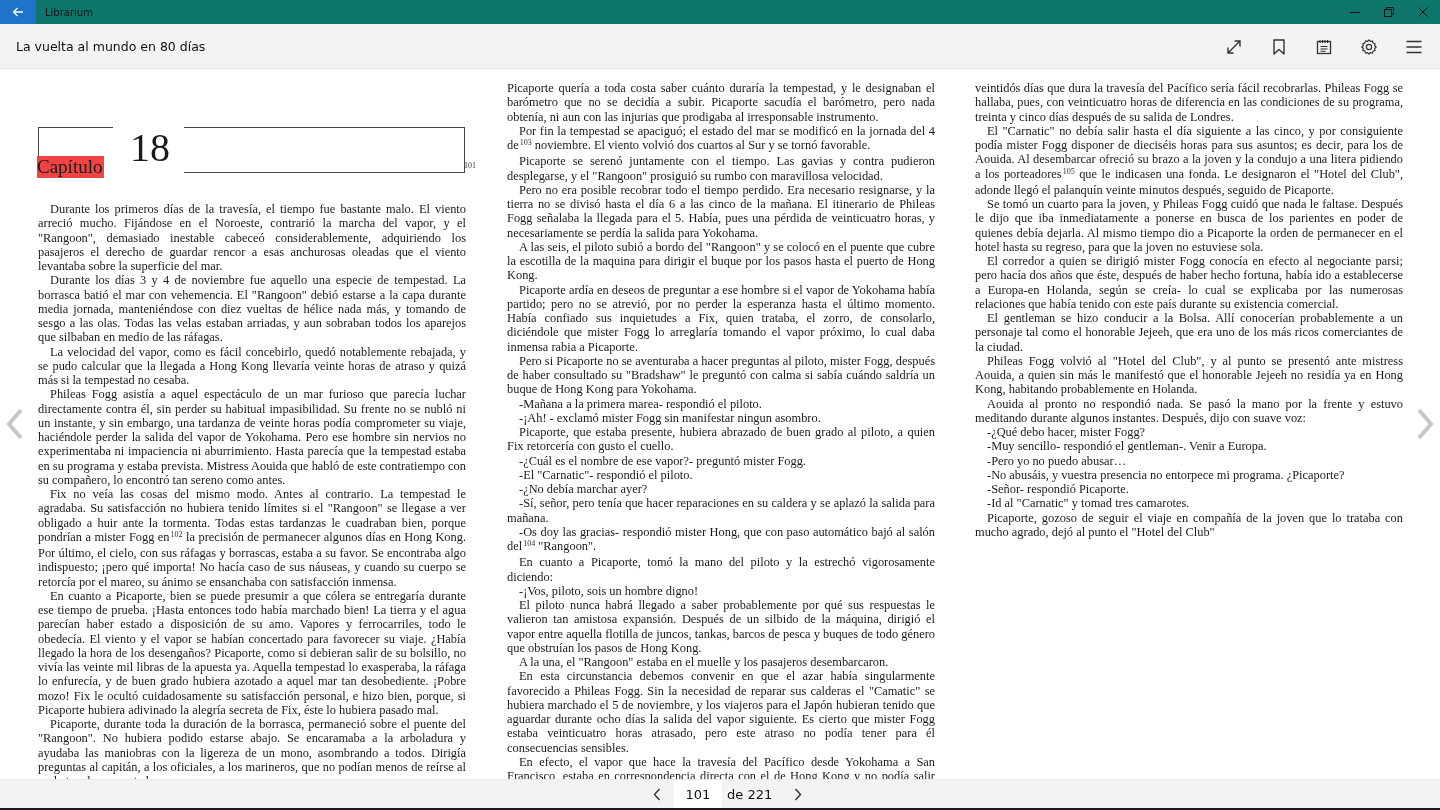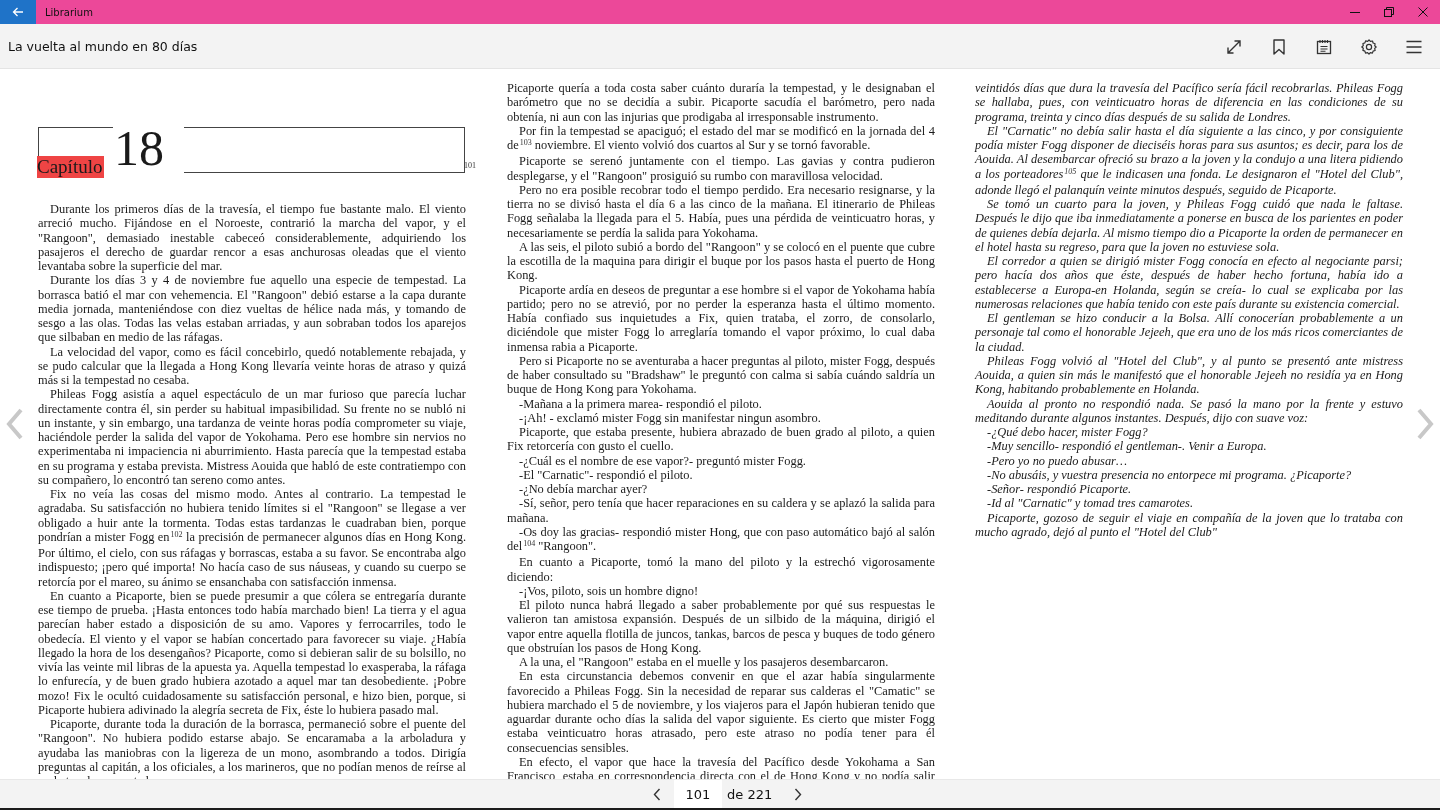--- a/index.html
+++ b/index.html
@@ -1,49 +1,49 @@
 <!DOCTYPE html>
 <html><head>
 <meta charset="utf-8">
 <style>
   * { box-sizing: border-box; margin: 0; padding: 0; }
   html, body { width: 1440px; height: 810px; overflow: hidden; background: #ffffff; }
   body { font-family: "DejaVu Sans", sans-serif; color: #1a1a1a; position: relative; }
 
   
-  .titlebar { position: absolute; left: 0; top: 0; width: 1440px; height: 24px; background: #ec4899; display: flex; align-items: center; }
+  .titlebar { position: absolute; left: 0; top: 0; width: 1440px; height: 24px; background: #0f766e; display: flex; align-items: center; }
   .back-btn { width: 36px; height: 24px; background: #1f73c8; display: flex; align-items: center; justify-content: center; cursor: pointer; }
   .back-btn svg { width: 12px; height: 12px; }
   .app-title { font-size: 10px; margin-left: 9px; color: #111; }
   .win-controls { position: absolute; right: 0; top: 0; display: flex; height: 24px; }
   .win-btn { width: 34px; height: 24px; display: flex; align-items: center; justify-content: center; cursor: pointer; }
   .win-btn svg { width: 10px; height: 10px; }
 
   
   .toolbar { position: absolute; left: 0; top: 24px; width: 1440px; height: 45px; background: #f3f3f3; border-bottom: 1px solid #e4e4e4; display: flex; align-items: center; }
-  .book-title { font-size: 12.5px; margin-left: 8px; color: #111; }
+  .book-title { font-size: 12.5px; margin-left: 16px; color: #111; }
   .tool-icons { position: absolute; right: 4px; top: 0; height: 45px; display: flex; align-items: center; }
   .tool-btn { width: 45px; height: 45px; display: flex; align-items: center; justify-content: center; cursor: pointer; }
   .tool-btn svg { width: 18px; height: 18px; }
 
   
   .reader { position: absolute; left: 0; top: 70px; width: 1440px; height: 709px; background: #ffffff; }
   .column { position: absolute; top: 11px; width: 428px; font-family: "Liberation Serif", serif; font-size: 12.4px; line-height: 14.25px; color: #1a1a1a; text-align: justify; }
   .col1 { left: 38px; top: 132px; }
   .col2 { left: 507px; }
-  .col3 { left: 975px; font-style: italic; }
+  .col3 { left: 975px; }
   .column p { text-indent: 12px; }
   .column p.cont { text-indent: 0; }
   .pmark { font-size: 8px; position: relative; top: -4px; margin-left: 1px; color: #333; }
 
   
   .chapter { position: absolute; left: 38px; top: 51px; width: 428px; height: 60px; }
   .ch-box-left { position: absolute; left: 0; top: 6px; width: 75px; height: 40px; border-top: 1.3px solid #444; border-left: 1.3px solid #444; }
   .ch-label { position: absolute; left: -1px; top: 35px; font-family: "Liberation Serif", serif; font-size: 19px; background: #ef4444; padding-right: 2px; }
-  .ch-number { position: absolute; left: 76px; top: -6px; font-family: "Liberation Serif", serif; font-size: 50px; line-height: 66px; }
+  .ch-number { position: absolute; left: 92px; top: -6px; font-family: "Liberation Serif", serif; font-size: 40px; line-height: 66px; }
   .ch-box-right { position: absolute; left: 146px; top: 6px; width: 281px; height: 46px; border: 1.3px solid #444; border-left: none; }
   .ch-box-right::before { content: ""; position: absolute; left: 0; bottom: -1px; width: 100%; }
   .ch-page-mark { position: absolute; left: 426px; top: 40px; font-family: "Liberation Serif", serif; font-size: 8px; color: #333; }
 
   
   .side-arrow { position: absolute; top: 334px; width: 30px; height: 40px; display: flex; align-items: center; justify-content: center; cursor: pointer; }
   .side-arrow svg { width: 18px; height: 32px; }
   .side-left { left: 0; }
   .side-right { right: 0; }
 

